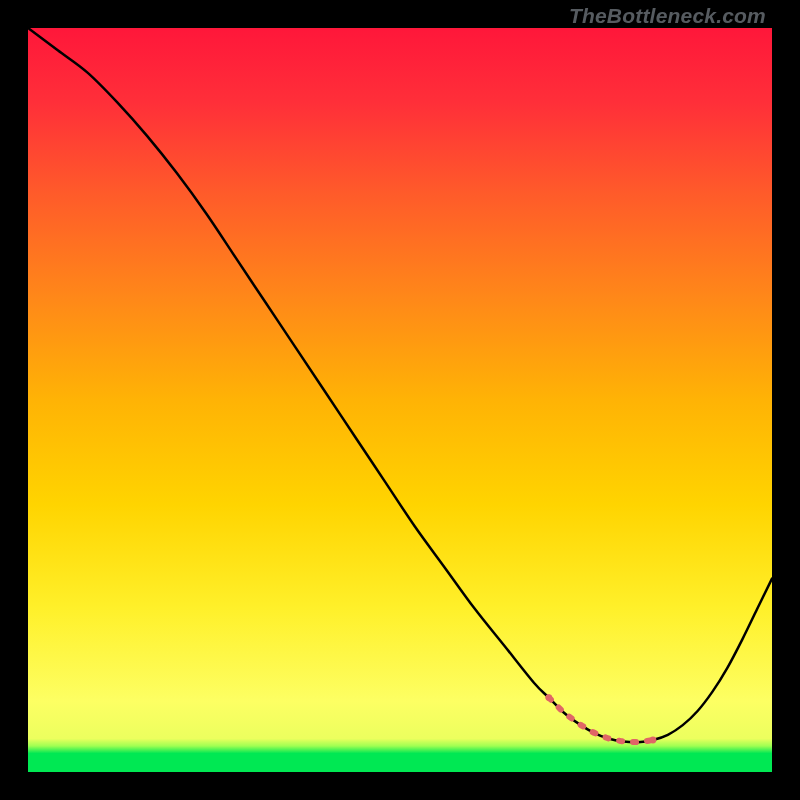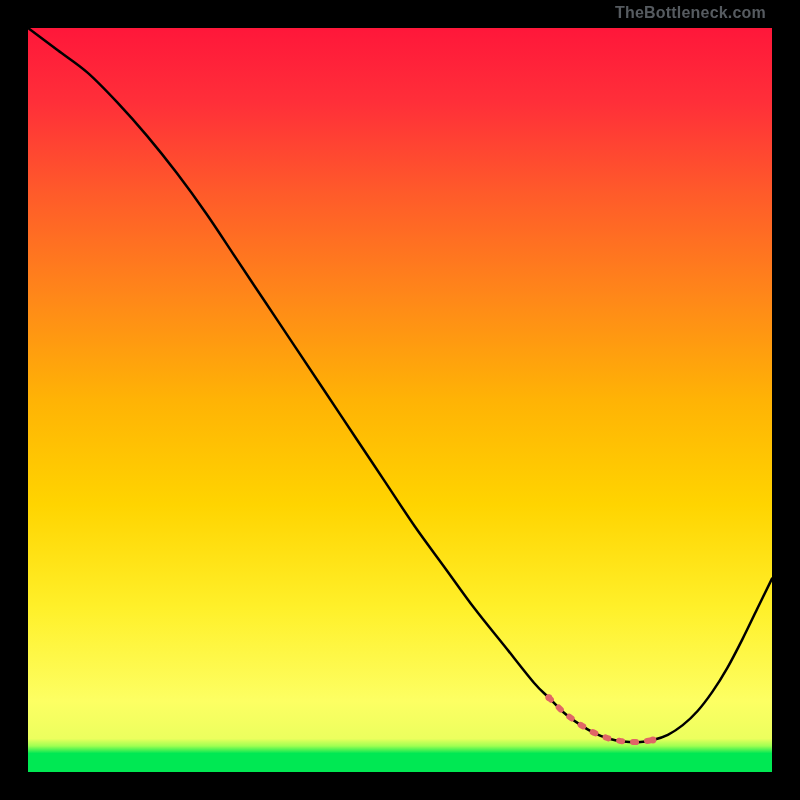--- a/index.html
+++ b/index.html
@@ -23,25 +23,26 @@
     left: 0;
     top: 0;
     width: 744px;
     height: 744px;
   }
   .watermark {
     position: absolute;
     top: 4px;
     right: 34px;
     font-family: Arial, Helvetica, sans-serif;
-    font-size: 16px;
+    font-size: 21px;
     font-weight: bold;
     color: #565b60;
     letter-spacing: 0.2px;
     user-select: none;
+    font-style: italic;
   }
 </style>
 </head>
 <body>
 
 <div class="frame">
   <svg class="plot-area" viewBox="0 0 744 744" preserveAspectRatio="none">
     <defs>
       <linearGradient id="bg-grad" x1="0" y1="0" x2="0" y2="1">
         <stop offset="0" stop-color="#ff173a"></stop>

